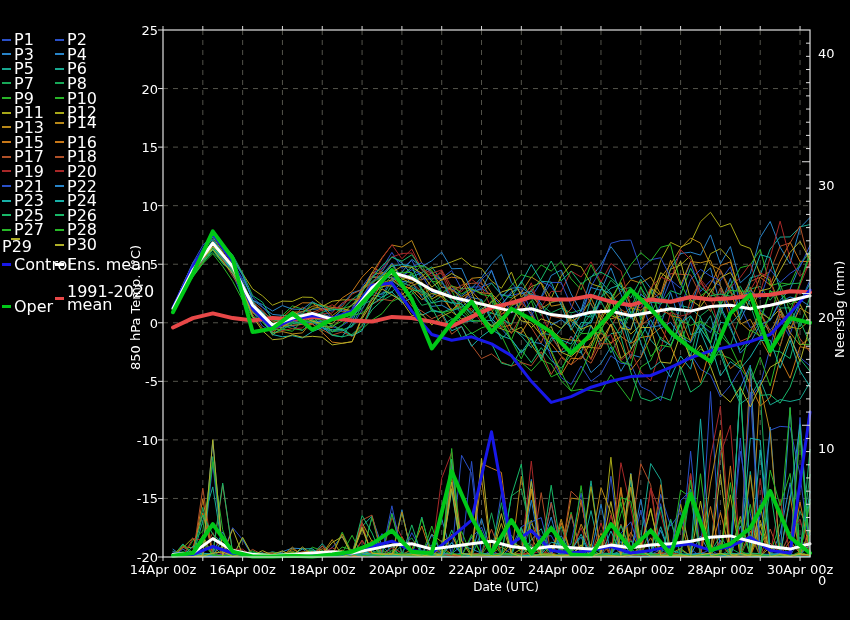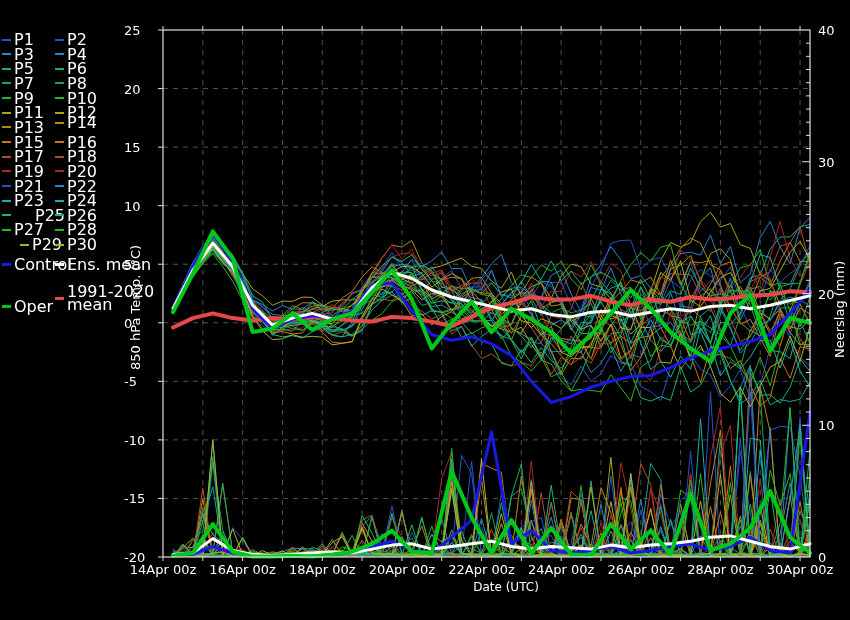--- a/index.html
+++ b/index.html
@@ -5,22 +5,22 @@
   html,body{margin:0;padding:0;background:#000;}
   #stage{position:relative;width:850px;height:620px;background:#000;overflow:hidden;
          font-family:"DejaVu Sans","Liberation Sans",sans-serif;color:#fff;}
   #chart-svg{position:absolute;left:0;top:0;}
   .title{position:absolute;left:0;top:3px;width:850px;text-align:center;
          font-size:15px;font-weight:bold;white-space:pre;color:#fff;}
   .legend-entry{position:absolute;display:flex;align-items:center;}
   .legend-swatch{display:inline-block;width:9px;height:0;border-top-style:solid;margin-right:3px;flex:0 0 auto;}
   .legend-label{line-height:13px;white-space:pre-line;}
   .tick-label{position:absolute;font-size:13px;color:#fff;line-height:1;}
-  .t-left{width:34px;text-align:left;transform:translateY(-50%);}
-  .t-right{text-align:left;transform:translateY(-50%);}
+  .t-left{width:34px;text-align:right;transform:translateY(-50%);}
+  .t-right{text-align:left;transform:translateY(-50%);margin-top:23px;}
   .t-bottom{transform:translateX(-50%);white-space:nowrap;}
   .axis-title{position:absolute;font-size:13px;color:#fff;
               writing-mode:vertical-rl;transform:rotate(180deg);white-space:nowrap;}
   .x-axis-title{position:absolute;font-size:12px;color:#fff;transform:translateX(-50%);}
   .footer-left{position:absolute;left:120px;top:588px;font-size:16px;color:#fff;}
   .footer-right{position:absolute;left:648px;top:588px;font-size:16px;color:#fff;}
 </style>
 </head>
 <body>
 
@@ -294,37 +294,37 @@
         <span class="legend-label">P22</span>
       </div>
       <div class="legend-entry" style="left: 2px; top: 194.15px;">
         <span class="legend-swatch" style="border-top-width: 2.5px; border-top-color: rgb(24, 176, 168);"></span>
         <span class="legend-label">P23</span>
       </div>
       <div class="legend-entry" style="left: 55px; top: 194.15px;">
         <span class="legend-swatch" style="border-top-width: 2.5px; border-top-color: rgb(24, 176, 168);"></span>
         <span class="legend-label">P24</span>
       </div>
-      <div class="legend-entry" style="left: 2px; top: 208.8px; gap: 21px;">
+      <div class="legend-entry" style="left: 2px; top: 208.8px;">
         <span class="legend-swatch" style="border-top-width: 2.5px; border-top-color: rgb(24, 184, 104);"></span>
         <span class="legend-label">P25</span>
       </div>
       <div class="legend-entry" style="left: 55px; top: 208.8px;">
         <span class="legend-swatch" style="border-top-width: 2.5px; border-top-color: rgb(24, 184, 104);"></span>
         <span class="legend-label">P26</span>
       </div>
       <div class="legend-entry" style="left: 2px; top: 223.45px;">
         <span class="legend-swatch" style="border-top-width: 2.5px; border-top-color: rgb(40, 184, 40);"></span>
         <span class="legend-label">P27</span>
       </div>
       <div class="legend-entry" style="left: 55px; top: 223.45px;">
         <span class="legend-swatch" style="border-top-width: 2.5px; border-top-color: rgb(40, 184, 40);"></span>
         <span class="legend-label">P28</span>
       </div>
-      <div class="legend-entry" style="left: 20px; top: 238.1px;">
+      <div class="legend-entry" style="left: 2px; top: 238.1px; flex-direction: column;">
         <span class="legend-swatch" style="border-top-width: 2.5px; border-top-color: rgb(176, 176, 40);"></span>
         <span class="legend-label">P29</span>
       </div>
       <div class="legend-entry" style="left: 55px; top: 238.1px;">
         <span class="legend-swatch" style="border-top-width: 2.5px; border-top-color: rgb(176, 176, 40);"></span>
         <span class="legend-label">P30</span>
       </div>
       <div class="legend-entry" style="left: 2px; top: 258px;">
         <span class="legend-swatch" style="border-top-width: 3px; border-top-color: rgb(24, 24, 232);"></span>
         <span class="legend-label">Control</span>

